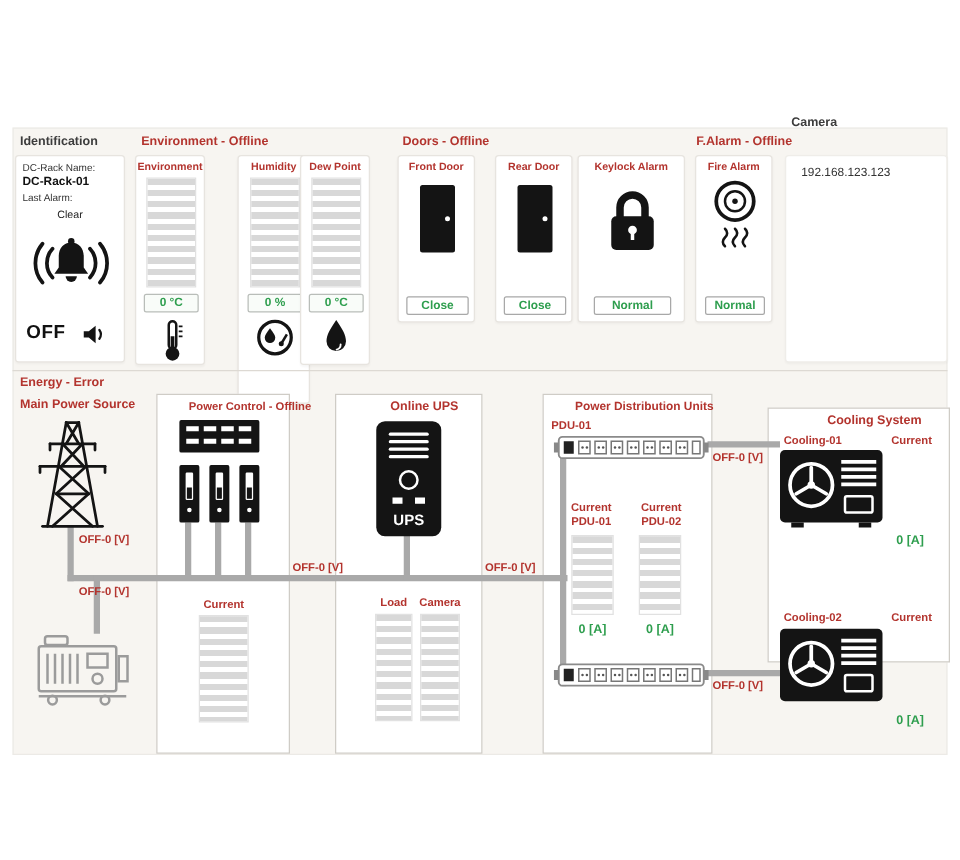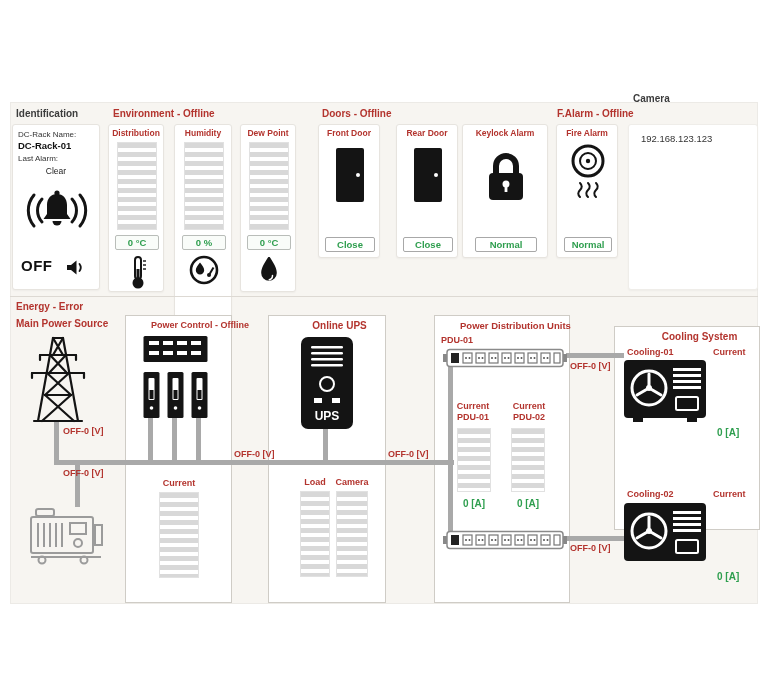--- a/index.html
+++ b/index.html
@@ -55,36 +55,36 @@
     <span class="abs" style="left:8px;top:132px;font-size:15px;font-weight:bold;color:#111;letter-spacing:.5px;">OFF</span>
     <span class="icon-layer" style="left:52px;top:134px;">
       <svg width="21" height="17" viewBox="0 0 21 17">
         <path d="M2 6h4l5.5-4.5v14L6 11H2z" fill="#141414"></path>
         <path d="M14.5 5a6 6 0 010 7" stroke="#141414" stroke-width="1.8" fill="none" stroke-linecap="round"></path>
       </svg>
     </span>
   </div>
 
   <div class="card" style="left:108px;top:124px;width:56px;height:168px;">
-    <span class="ctitle">Distribution</span>
+    <span class="ctitle">Environment</span>
     <div class="gauge" style="left:8px;top:17px;width:40px;height:88px;"></div>
     <div class="value-box" style="left:6px;top:110px;width:44px;">0 °C</div>
     <span class="icon-layer" style="left:17px;top:130px;">
       <svg width="24" height="34" viewBox="0 0 24 34">
         <rect x="9" y="2" width="6" height="22" rx="3" fill="none" stroke="#141414" stroke-width="2"></rect>
         <circle cx="12" cy="28" r="5.5" fill="#141414"></circle>
         <rect x="10.5" y="14" width="3" height="13" fill="#141414"></rect>
         <line x1="17" y1="6" x2="20" y2="6" stroke="#141414" stroke-width="1.4"></line>
         <line x1="17" y1="10" x2="20" y2="10" stroke="#141414" stroke-width="1.4"></line>
         <line x1="17" y1="14" x2="20" y2="14" stroke="#141414" stroke-width="1.4"></line>
       </svg>
     </span>
   </div>
 
-  <div class="card" style="left:174px;top:124px;width:58px;height:199px;">
+  <div class="card" style="left:190px;top:124px;width:58px;height:199px;">
     <span class="ctitle">Humidity</span>
     <div class="gauge" style="left:9px;top:17px;width:40px;height:88px;"></div>
     <div class="value-box" style="left:7px;top:110px;width:44px;">0 %</div>
     <span class="icon-layer" style="left:13px;top:129px;">
       <svg width="32" height="32" viewBox="0 0 32 32">
         <circle cx="16" cy="16" r="13" fill="none" stroke="#141414" stroke-width="2.6"></circle>
         <path d="M12 8.5c-2.6 3.4-4.2 5.6-4.2 7.7a4.2 4.2 0 008.4 0c0-2.1-1.6-4.3-4.2-7.7z" fill="#141414"></path>
         <circle cx="21" cy="21" r="2" fill="#141414"></circle>
         <line x1="21" y1="21" x2="25.5" y2="13.5" stroke="#141414" stroke-width="2"></line>
       </svg>

